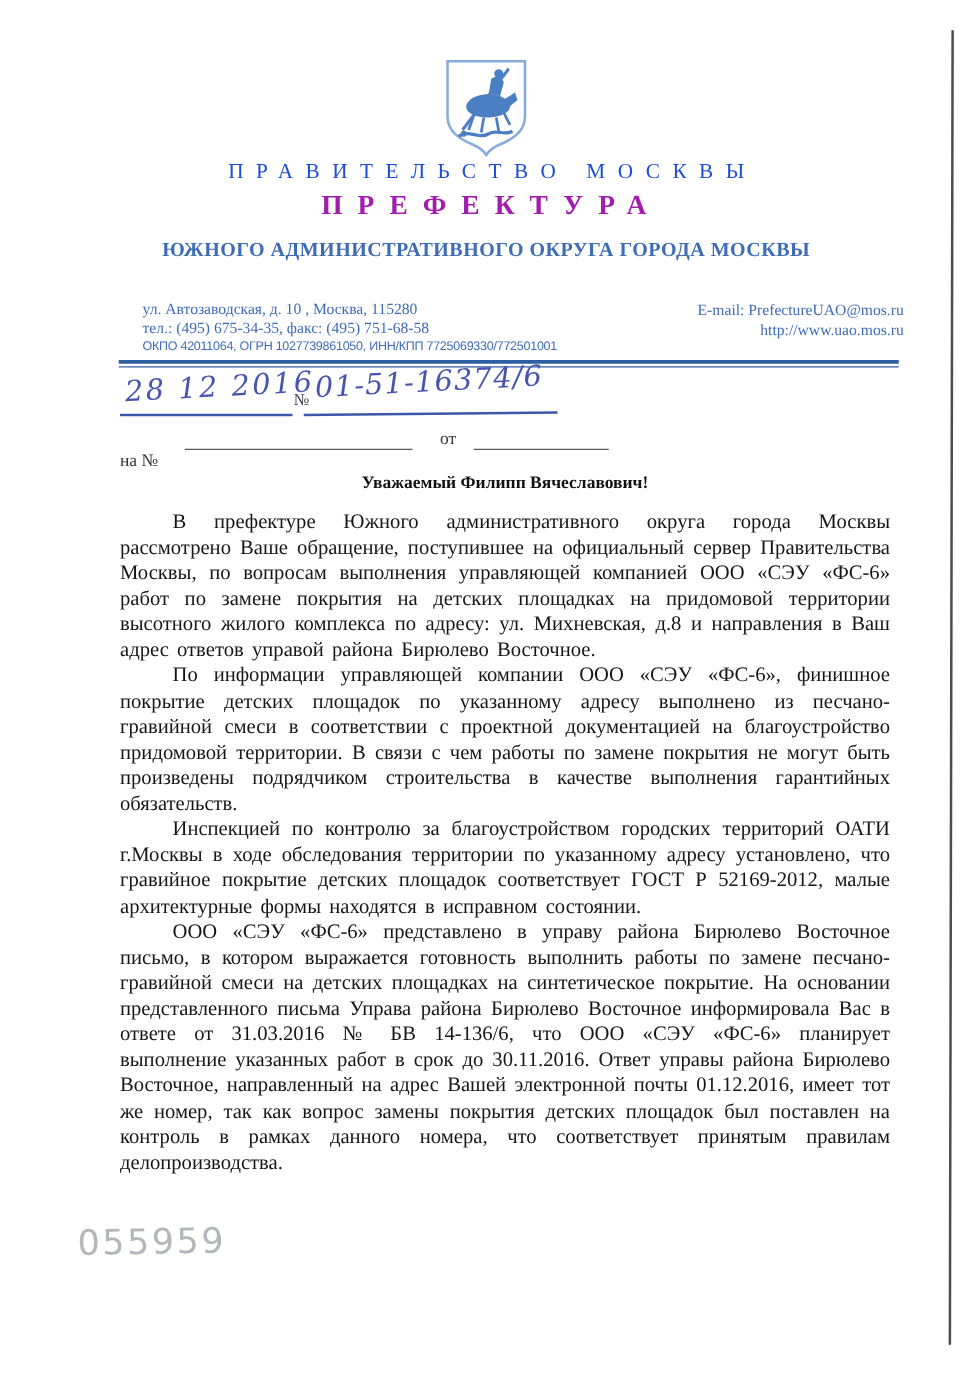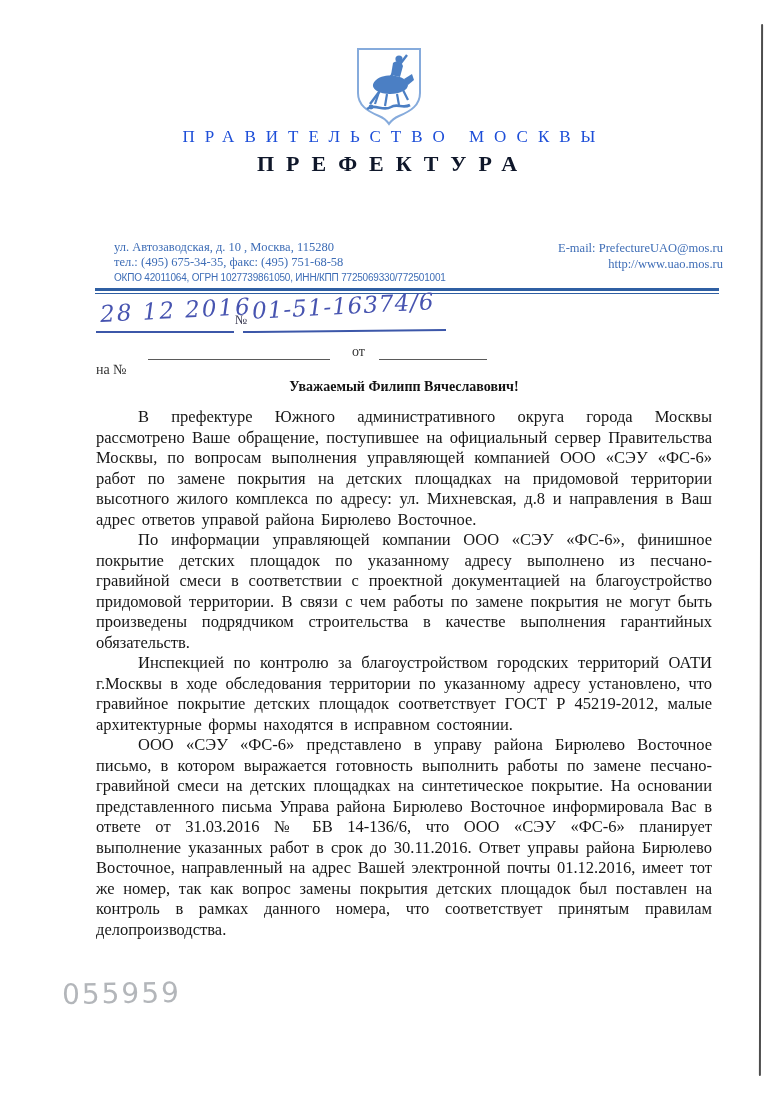--- a/index.html
+++ b/index.html
@@ -23,21 +23,21 @@
   
   .emblem{position:absolute;top:46px;left:50%;transform:translateX(-50%);}
   .org-line1{
     position:absolute;top:127px;left:0;width:778px;text-align:center;
     font-size:17px;letter-spacing:10px;padding-left:10px;box-sizing:border-box;
     color:#1d4ed8;font-weight:normal;
   }
   .org-line2{
     position:absolute;top:151px;left:0;width:758px;text-align:center;
     font-size:22px;font-weight:bold;letter-spacing:12px;padding-left:28px;box-sizing:border-box;
-    color:#0f172a;
+    color:#a21caf;
   }
   .org-line3{
     position:absolute;top:192px;left:0;width:778px;text-align:center;
     font-size:16px;font-weight:bold;letter-spacing:.4px;color:#3e6db6;
   }
 
   
   .letterhead{position:absolute;top:240px;left:95px;width:620px;color:#3e6db6;}
   .lh-left{position:absolute;left:0;top:0;font-size:12.5px;line-height:15px;margin-left:19px;}
   .lh-left .codes{font-family:"Liberation Sans", sans-serif;font-size:10px;letter-spacing:-.2px;}
@@ -102,20 +102,21 @@
         <line x1="46" y1="48" x2="48" y2="59" stroke-width="2.2"></line>
         <line x1="52" y1="44" x2="57" y2="54" stroke-width="2.2"></line>
         <path d="M16 63 C24 57 32 66 40 61 C46 57 52 63 59 59" fill="none" stroke-width="2.6"></path>
         <circle cx="20" cy="61" r="2.4" stroke="none"></circle>
       </g>
     </svg>
   </div>
 
   <div class="org-line1">ПРАВИТЕЛЬСТВО МОСКВЫ</div>
   <div class="org-line2">ПРЕФЕКТУРА</div>
+  <div class="org-line3">ЮЖНОГО АДМИНИСТРАТИВНОГО ОКРУГА ГОРОДА МОСКВЫ</div>
 
   <div class="letterhead">
     <div class="lh-left">
       <div>ул. Автозаводская, д.  10 , Москва, 115280</div>
       <div>тел.: (495) 675-34-35, факс: (495) 751-68-58</div>
       <div class="codes">ОКПО 42011064, ОГРН 1027739861050, ИНН/КПП 7725069330/772501001</div>
     </div>
     <div class="lh-right">
       <div>E-mail: PrefectureUAO@mos.ru</div>
       <div>http://www.uao.mos.ru</div>
@@ -139,17 +140,17 @@
     <span class="blank-line bl-na"></span>
     <span class="reply-label lbl-ot">от</span>
     <span class="blank-line bl-ot"></span>
   </div>
 
   <div class="salutation">Уважаемый  Филипп Вячеславович!</div>
 
   <div class="body-text">
     <p>В префектуре Южного административного округа города Москвы рассмотрено Ваше обращение, поступившее на официальный сервер Правительства Москвы, по вопросам выполнения управляющей компанией ООО «СЭУ «ФС-6» работ по замене покрытия на детских площадках на придомовой территории высотного жилого комплекса по адресу: ул. Михневская, д.8 и направления в Ваш адрес ответов управой района Бирюлево Восточное.</p>
     <p>По информации управляющей компании ООО «СЭУ «ФС-6», финишное покрытие детских площадок по указанному адресу выполнено из песчано-гравийной смеси в соответствии с проектной документацией на благоустройство придомовой территории.  В связи с чем работы по замене покрытия не могут быть произведены подрядчиком строительства в качестве выполнения гарантийных обязательств.</p>
-    <p>Инспекцией по контролю за благоустройством городских  территорий ОАТИ г.Москвы  в ходе обследования территории по указанному адресу установлено, что гравийное покрытие детских площадок соответствует ГОСТ Р 45219-2012, малые архитектурные формы находятся в исправном состоянии.</p>
+    <p>Инспекцией по контролю за благоустройством городских  территорий ОАТИ г.Москвы  в ходе обследования территории по указанному адресу установлено, что гравийное покрытие детских площадок соответствует ГОСТ Р 52169-2012, малые архитектурные формы находятся в исправном состоянии.</p>
     <p>ООО «СЭУ «ФС-6» представлено в управу района Бирюлево Восточное письмо, в котором выражается готовность выполнить  работы по замене песчано-гравийной смеси на детских площадках на синтетическое покрытие. На основании представленного письма Управа района Бирюлево Восточное информировала Вас в ответе от 31.03.2016 № БВ 14-136/6, что ООО «СЭУ «ФС-6» планирует выполнение указанных работ в срок до 30.11.2016. Ответ управы района Бирюлево Восточное, направленный на адрес Вашей электронной почты 01.12.2016, имеет тот же номер, так как вопрос замены покрытия детских площадок был поставлен на контроль в рамках данного номера, что соответствует принятым правилам делопроизводства.</p>
   </div>
 
 </div>
 
 </body></html>

